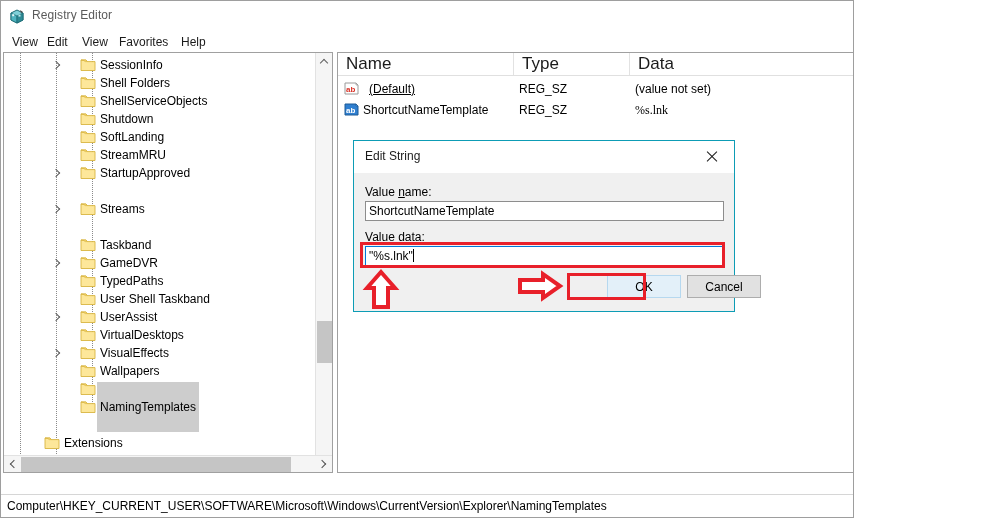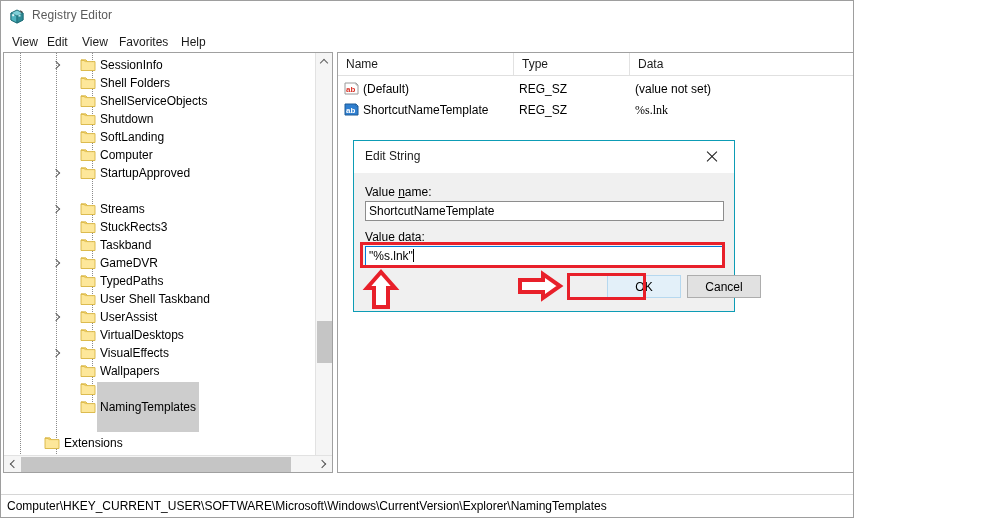--- a/index.html
+++ b/index.html
@@ -191,21 +191,21 @@
     position: absolute; left: 0; top: 0;
     width: 664px; height: 23px;
     background: #ffffff;
     border-bottom: 1px solid #e0e0e0;
     box-sizing: border-box;
   }
   .lv-col {
     position: absolute; top: 0; height: 22px;
     border-right: 1px solid #e2e2e2;
     box-sizing: border-box;
-    font-size: 12px; color: #1b1b1b;
+    font-size: 17px; color: #1b1b1b;
     line-height: 22px;
     padding-left: 8px;
     white-space: nowrap;
   }
   .lv-row {
     position: absolute; left: 0;
     width: 664px; height: 21px;
   }
   .lv-cell {
     position: absolute; top: 0;
@@ -406,21 +406,21 @@
             </svg></span>
           <span class="tree-label" style="left: 96px;">SoftLanding</span>
         </div>
         <div class="tree-row" style="top: 93px;">
           <span class="tw-dots" style="left: 50px; width: 22px;"></span>
           <span class="tw-dots" style="left: 59px; width: 17px;"></span>
           <span class="folder" style="left: 76px;"><svg width="16" height="14" viewBox="0 0 16 14">
               <path d="M1 2 H6 L7.5 3.6 H15 V12.5 H1 Z" fill="#fde79a" stroke="#d8b441" stroke-width="0.9"></path>
               <path d="M1 2 H6 L7.5 3.6 H5.2 L4 2.6 Z" fill="#f7d978" stroke="#d8b441" stroke-width="0.7"></path>
             </svg></span>
-          <span class="tree-label" style="left: 96px;">Computer</span>
+          <span class="tree-label" style="left: 96px;">StreamMRU</span>
         </div>
         <div class="tree-row" style="top: 111px;">
           <span class="tw-expander" style="left: 46px;">
             <span class="chev"></span>
           </span>
           <span class="tw-dots" style="left: 59px; width: 17px;"></span>
           <span class="folder" style="left: 76px;"><svg width="16" height="14" viewBox="0 0 16 14">
               <path d="M1 2 H6 L7.5 3.6 H15 V12.5 H1 Z" fill="#fde79a" stroke="#d8b441" stroke-width="0.9"></path>
               <path d="M1 2 H6 L7.5 3.6 H5.2 L4 2.6 Z" fill="#f7d978" stroke="#d8b441" stroke-width="0.7"></path>
             </svg></span>
@@ -429,29 +429,20 @@
         <div class="tree-row" style="top: 147px;">
           <span class="tw-expander" style="left: 46px;">
             <span class="chev"></span>
           </span>
           <span class="tw-dots" style="left: 59px; width: 17px;"></span>
           <span class="folder" style="left: 76px;"><svg width="16" height="14" viewBox="0 0 16 14">
               <path d="M1 2 H6 L7.5 3.6 H15 V12.5 H1 Z" fill="#fde79a" stroke="#d8b441" stroke-width="0.9"></path>
               <path d="M1 2 H6 L7.5 3.6 H5.2 L4 2.6 Z" fill="#f7d978" stroke="#d8b441" stroke-width="0.7"></path>
             </svg></span>
           <span class="tree-label" style="left: 96px;">Streams</span>
-        </div>
-        <div class="tree-row" style="top: 165px;">
-          <span class="tw-dots" style="left: 50px; width: 22px;"></span>
-          <span class="tw-dots" style="left: 59px; width: 17px;"></span>
-          <span class="folder" style="left: 76px;"><svg width="16" height="14" viewBox="0 0 16 14">
-              <path d="M1 2 H6 L7.5 3.6 H15 V12.5 H1 Z" fill="#fde79a" stroke="#d8b441" stroke-width="0.9"></path>
-              <path d="M1 2 H6 L7.5 3.6 H5.2 L4 2.6 Z" fill="#f7d978" stroke="#d8b441" stroke-width="0.7"></path>
-            </svg></span>
-          <span class="tree-label" style="left: 96px;">StuckRects3</span>
         </div>
         <div class="tree-row" style="top: 183px;">
           <span class="tw-dots" style="left: 50px; width: 22px;"></span>
           <span class="tw-dots" style="left: 59px; width: 17px;"></span>
           <span class="folder" style="left: 76px;"><svg width="16" height="14" viewBox="0 0 16 14">
               <path d="M1 2 H6 L7.5 3.6 H15 V12.5 H1 Z" fill="#fde79a" stroke="#d8b441" stroke-width="0.9"></path>
               <path d="M1 2 H6 L7.5 3.6 H5.2 L4 2.6 Z" fill="#f7d978" stroke="#d8b441" stroke-width="0.7"></path>
             </svg></span>
           <span class="tree-label" style="left: 96px;">Taskband</span>
         </div>
@@ -599,21 +590,21 @@
       <div class="lv-col" style="left:292px;width:290px">Data</div>
       <div class="lv-col" style="left:582px;width:82px;border-right:none"></div>
     </div>
     <div id="lv-body">
         <div class="lv-row" style="top: 26px;">
           <span class="regicon" style="left: 6px;"><svg width="15" height="14" viewBox="0 0 15 14">
               <path d="M1 1 H12 L14 3 V12 H1 Z" fill="#ffffff" stroke="#9a9a9a" stroke-width="1"></path>
               <path d="M12 1 L14 3 H12 Z" fill="#e6e6e6" stroke="#9a9a9a" stroke-width="0.7"></path>
               <text x="2" y="10" font-family="Liberation Sans, sans-serif" font-size="8" font-weight="bold" fill="#d93025">ab</text>
             </svg></span>
-          <span class="lv-cell" style="left: 25px;">(Default)</span>
+          <span class="lv-cell" style="left: 31px; text-decoration: underline;">(Default)</span>
           <span class="lv-cell" style="left: 181px;">REG_SZ</span>
           <span class="lv-cell" style="left: 297px;">(value not set)</span>
         </div>
         <div class="lv-row" style="top: 47px;">
           <span class="regicon" style="left: 6px;"><svg width="15" height="14" viewBox="0 0 15 14">
               <path d="M1 1 H12 L14 3 V12 H1 Z" fill="#2f7fd0" stroke="#1d5a96" stroke-width="1"></path>
               <path d="M12 1 L14 3 H12 Z" fill="#7fb4e3" stroke="#1d5a96" stroke-width="0.7"></path>
               <text x="2" y="10" font-family="Liberation Sans, sans-serif" font-size="8" font-weight="bold" fill="#ffffff">ab</text>
             </svg></span>
           <span class="lv-cell" style="left: 25px;">ShortcutNameTemplate</span>

